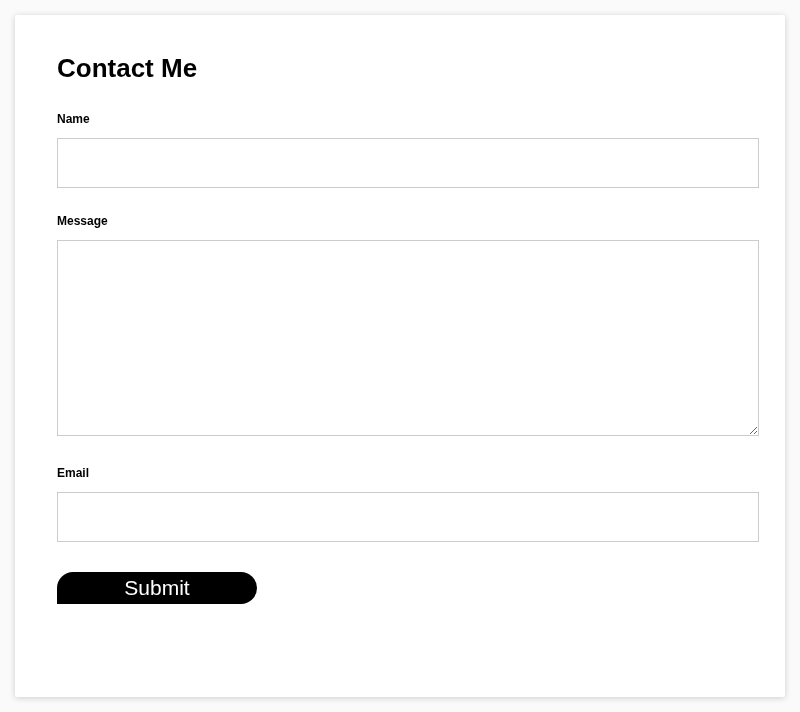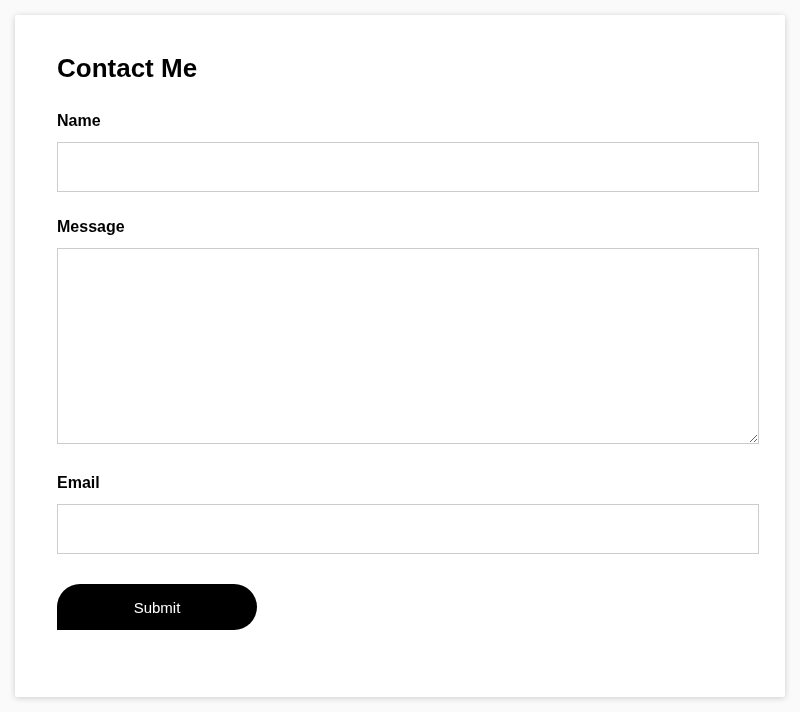--- a/index.html
+++ b/index.html
@@ -26,21 +26,21 @@
       font-weight: 700;
       color: #000;
       margin-top: 10px;
       margin-bottom: 28px;
     }
     .form-group {
       margin-bottom: 26px;
     }
     .form-label {
       display: block;
-      font-size: 16px;
+      font-size: 12px;
       font-weight: 700;
       color: #000;
       margin-bottom: 12px;
     }
     .form-input {
       width: 100%;
       height: 50px;
       border: 1px solid #cccccc;
       background: #fff;
       padding: 8px 10px;
@@ -55,26 +55,26 @@
       background: #fff;
       padding: 8px 10px;
       font-size: 15px;
       font-family: inherit;
       outline: none;
       resize: both;
     }
     .submit-btn {
       display: inline-block;
       width: 200px;
-      height: 46px;
+      height: 32px;
       background: #000000;
       color: #ffffff;
       border: none;
       border-radius: 24px 24px 24px 0;
-      font-size: 15px;
+      font-size: 21px;
       font-family: inherit;
       cursor: pointer;
       margin-top: 4px;
     }
   </style>
 </head>
 <body>
 
 <div class="card">
   <h1 class="title">Contact Me</h1>

